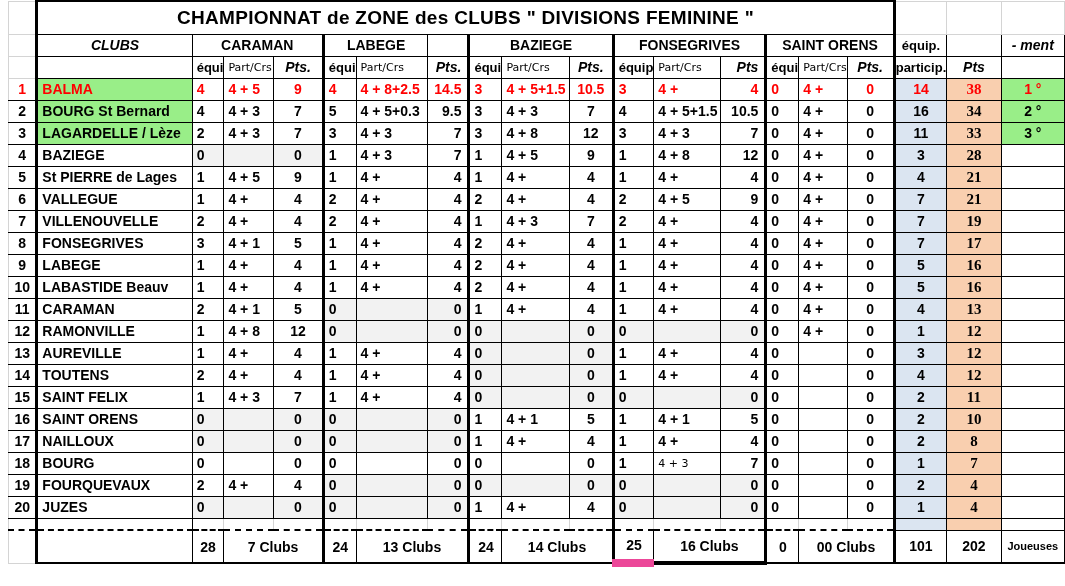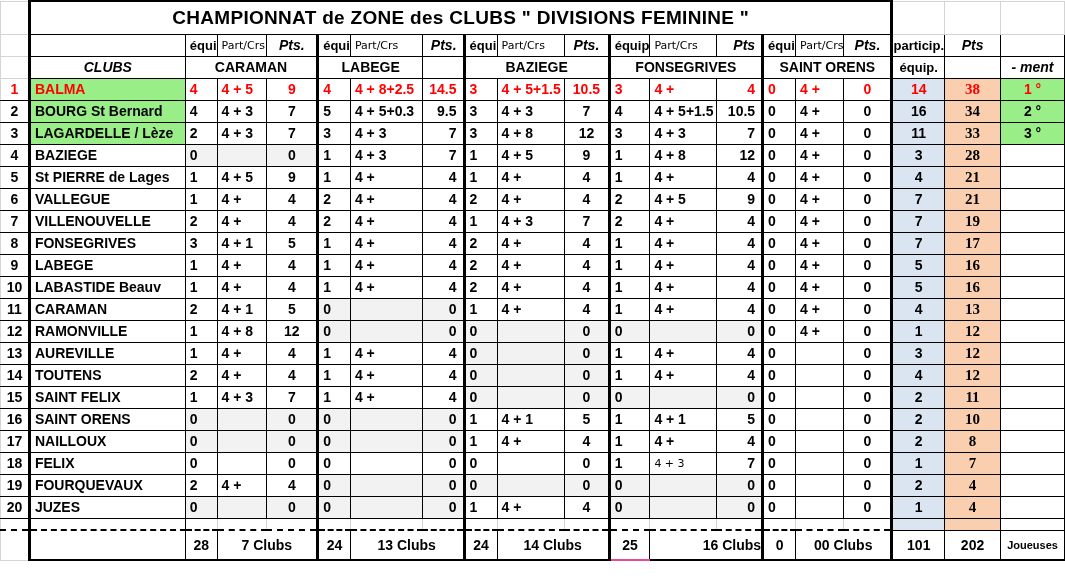--- a/index.html
+++ b/index.html
@@ -1,17 +1,17 @@
 <!DOCTYPE html>
 <html><head>
 <meta charset="utf-8">
 <style>
   html, body { margin:0; padding:0; background:#ffffff; }
   body { width:1065px; height:586px; overflow:hidden; position:relative; font-family:"Liberation Sans", sans-serif; }
-  #sheet { position:absolute; left:0; top:0; border-collapse:collapse; table-layout:fixed; }
+  #sheet { position:absolute; left:8px; top:0; border-collapse:collapse; table-layout:fixed; }
   #sheet td { padding:0; border:1px solid #000; font-weight:bold; font-size:14px; color:#000; white-space:nowrap; overflow:hidden; height:21px; line-height:21px; }
   #sheet td.grid { border:1px solid #d4d4d4; }
   .c { text-align:center; }
   .l { text-align:left; padding-left:4px !important; }
   .r { text-align:right; padding-right:6px !important; }
   .hdr-i { font-style:italic; font-size:13px; }
   .small { font-family:"DejaVu Sans", sans-serif; font-weight:normal !important; font-size:11px !important; }
   .title { font-size:19px !important; letter-spacing:0.3px; height:32px !important; line-height:32px !important; }
   .thickL { border-left:3px solid #000 !important; }
   .thickR { border-right:3px solid #000 !important; }
@@ -55,52 +55,52 @@
   <tbody id="tbody">
     <tr>
       <td class="grid"></td>
       <td colspan="16" class="c title thickL" style="border-top:2px solid #000;border-right:3px solid #000;">CHAMPIONNAT  de  ZONE  des  CLUBS     " DIVISIONS  FEMININE "</td>
       <td class="grid"></td>
       <td class="grid"></td>
       <td class="grid"></td>
     </tr>
     <tr>
       <td class="grid"></td>
+      <td class="c hdr-i thickL">CLUBS</td>
+      <td colspan="3" class="c thickR">CARAMAN</td>
+      <td colspan="2" class="c">LABEGE</td>
+      <td class="thickR"></td>
+      <td colspan="3" class="c thickR">BAZIEGE</td>
+      <td colspan="3" class="c thickR">FONSEGRIVES</td>
+      <td colspan="3" class="c thickR">SAINT ORENS</td>
+      <td class="c" style="font-size:13px">équip.</td>
+      <td class="c"></td>
+      <td class="c hdr-i">- ment</td>
+    </tr>
+    <tr>
+      <td class="grid"></td>
       <td class="thickL"></td>
       <td class="l" style="font-size:13px">équi</td>
       <td class="l small">Part/Crs</td>
       <td class="c hdr-i thickR">Pts.</td>
       <td class="l" style="font-size:13px">équi</td>
       <td class="l small">Part/Crs</td>
       <td class="r hdr-i thickR">Pts.</td>
       <td class="l" style="font-size:13px">équi</td>
       <td class="l small">Part/Crs</td>
       <td class="c hdr-i thickR">Pts.</td>
       <td class="l" style="font-size:13px">équip</td>
       <td class="l small">Part/Crs</td>
       <td class="r hdr-i thickR">Pts</td>
       <td class="l" style="font-size:13px">équi</td>
       <td class="l small">Part/Crs</td>
       <td class="c hdr-i thickR">Pts.</td>
       <td class="c" style="font-size:13px">particip.</td>
       <td class="c hdr-i">Pts</td>
       <td class="c"></td>
-    </tr>
-    <tr>
-      <td class="grid"></td>
-      <td class="c hdr-i thickL">CLUBS</td>
-      <td colspan="3" class="c thickR">CARAMAN</td>
-      <td colspan="2" class="c">LABEGE</td>
-      <td class="thickR"></td>
-      <td colspan="3" class="c thickR">BAZIEGE</td>
-      <td colspan="3" class="c thickR">FONSEGRIVES</td>
-      <td colspan="3" class="c thickR">SAINT ORENS</td>
-      <td class="c" style="font-size:13px">équip.</td>
-      <td class="c"></td>
-      <td class="c hdr-i">- ment</td>
     </tr>
   <tr>
         <td class="c red" style="border-left:1px solid #d4d4d4;">1</td>
         <td class="l thickL red green">BALMA</td>
         <td class="l red" style="padding-left:7px;">4</td>
         <td class="l red">4 +  5</td>
         <td class="c thickR red">9</td>
         <td class="l red" style="padding-left:7px;">4</td>
         <td class="l red">4 + 8+2.5</td>
         <td class="r thickR red">14.5</td>
@@ -464,21 +464,21 @@
         <td class="r thickR">4</td>
         <td class="l" style="padding-left:7px;">0</td>
         <td class="l"></td>
         <td class="c thickR">0</td>
         <td class="c blue">2</td>
         <td class="c orange serif">8</td>
         <td class="c"></td>
       </tr>
       <tr>
         <td class="c" style="border-left:1px solid #d4d4d4;">18</td>
-        <td class="l thickL">FELIX</td>
+        <td class="l thickL">BOURG</td>
         <td class="l" style="padding-left:7px;">0</td>
         <td class="l"></td>
         <td class="c thickR">0</td>
         <td class="l" style="padding-left:7px;">0</td>
         <td class="l"></td>
         <td class="r thickR">0</td>
         <td class="l" style="padding-left:7px;">0</td>
         <td class="l"></td>
         <td class="c thickR">0</td>
         <td class="l" style="padding-left:7px;">1</td>
@@ -559,22 +559,22 @@
       </tr>
       <tr class="tot dashtop">
         <td class="grid"></td>
         <td class="thickL" style="border-bottom:2px solid #000;"></td>
         <td class="c" style="border-bottom:2px solid #000;">28</td>
         <td class="c thickR" style="border-bottom:2px solid #000;border-left:none;" colspan="2">7  Clubs</td>
         <td class="c" style="border-bottom:2px solid #000;">24</td>
         <td class="c thickR" style="border-bottom:2px solid #000;border-left:none;" colspan="2">13  Clubs</td>
         <td class="c" style="border-bottom:2px solid #000;">24</td>
         <td class="c thickR" style="border-bottom:2px solid #000;border-left:none;" colspan="2">14  Clubs</td>
-        <td class="c" style="border-bottom:2px solid #ec4899;">25</td>
-        <td class="c thickR" style="border-bottom:2px solid #000000;border-left:none;text-align:right;" colspan="2">16  Clubs</td>
+        <td class="c" style="border-bottom:8px solid #ec4899;">25</td>
+        <td class="c thickR" style="border-bottom:4px solid #000000;border-left:none;" colspan="2">16  Clubs</td>
         <td class="c" style="border-bottom:2px solid #000;">0</td>
         <td class="c thickR" style="border-bottom:2px solid #000;border-left:none;" colspan="2">00  Clubs</td>
         <td class="c" style="border-bottom:2px solid #000;border-top:1px solid #000 !important;">101</td>
         <td class="c" style="border-bottom:2px solid #000;border-top:1px solid #000 !important;">202</td>
         <td class="c joueuses" style="border-bottom:2px solid #000;border-top:1px solid #000 !important;">Joueuses</td>
       </tr>
     </tbody>
 </table>
 
 </body></html>

